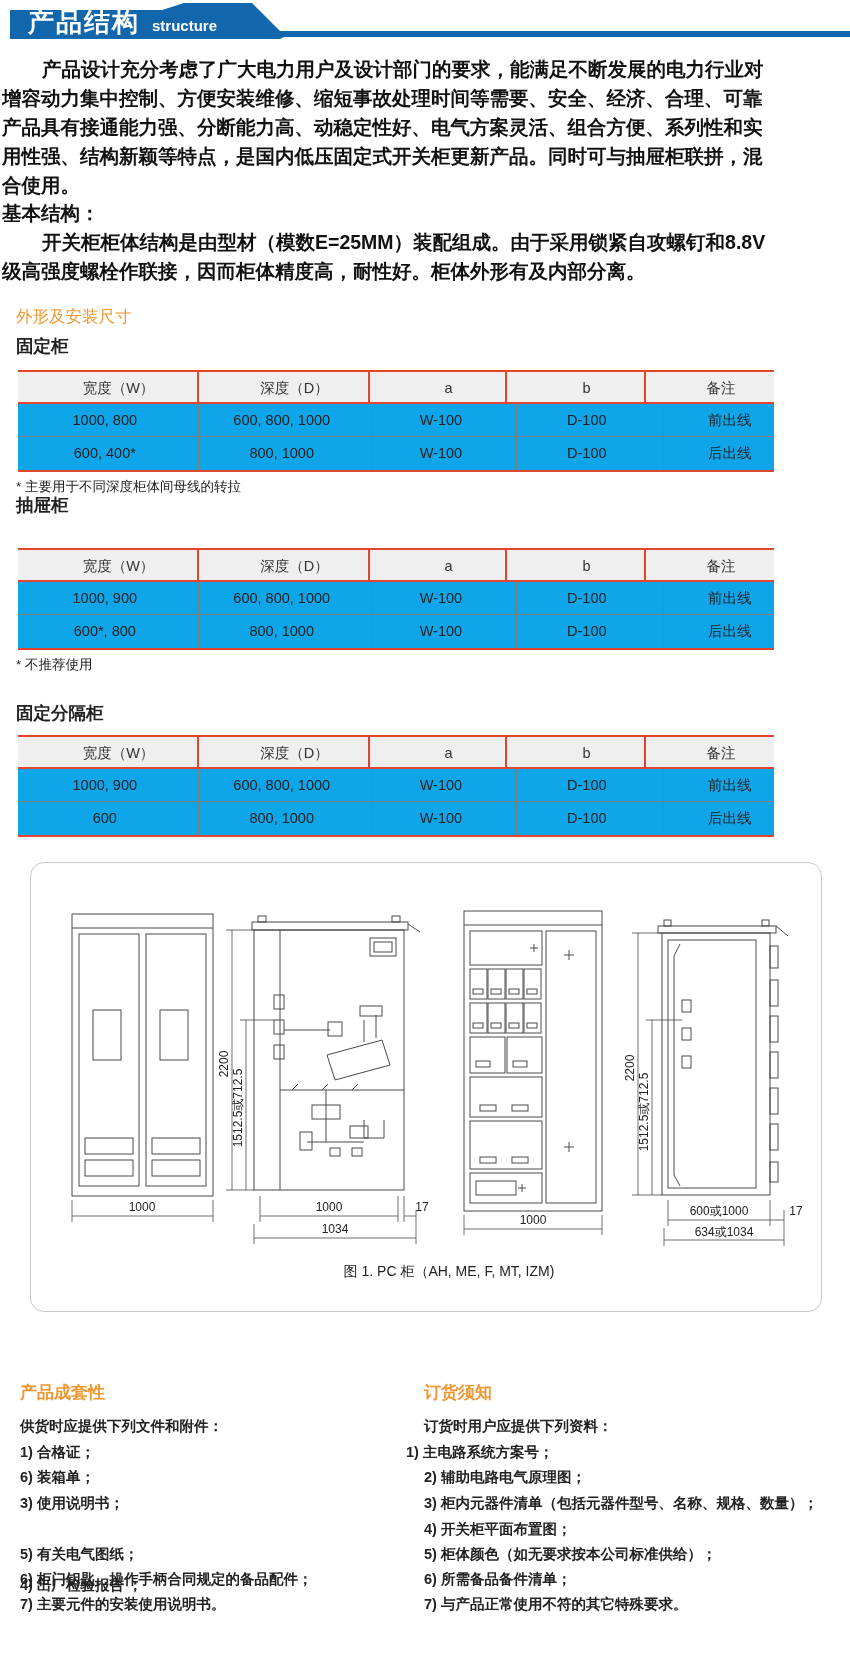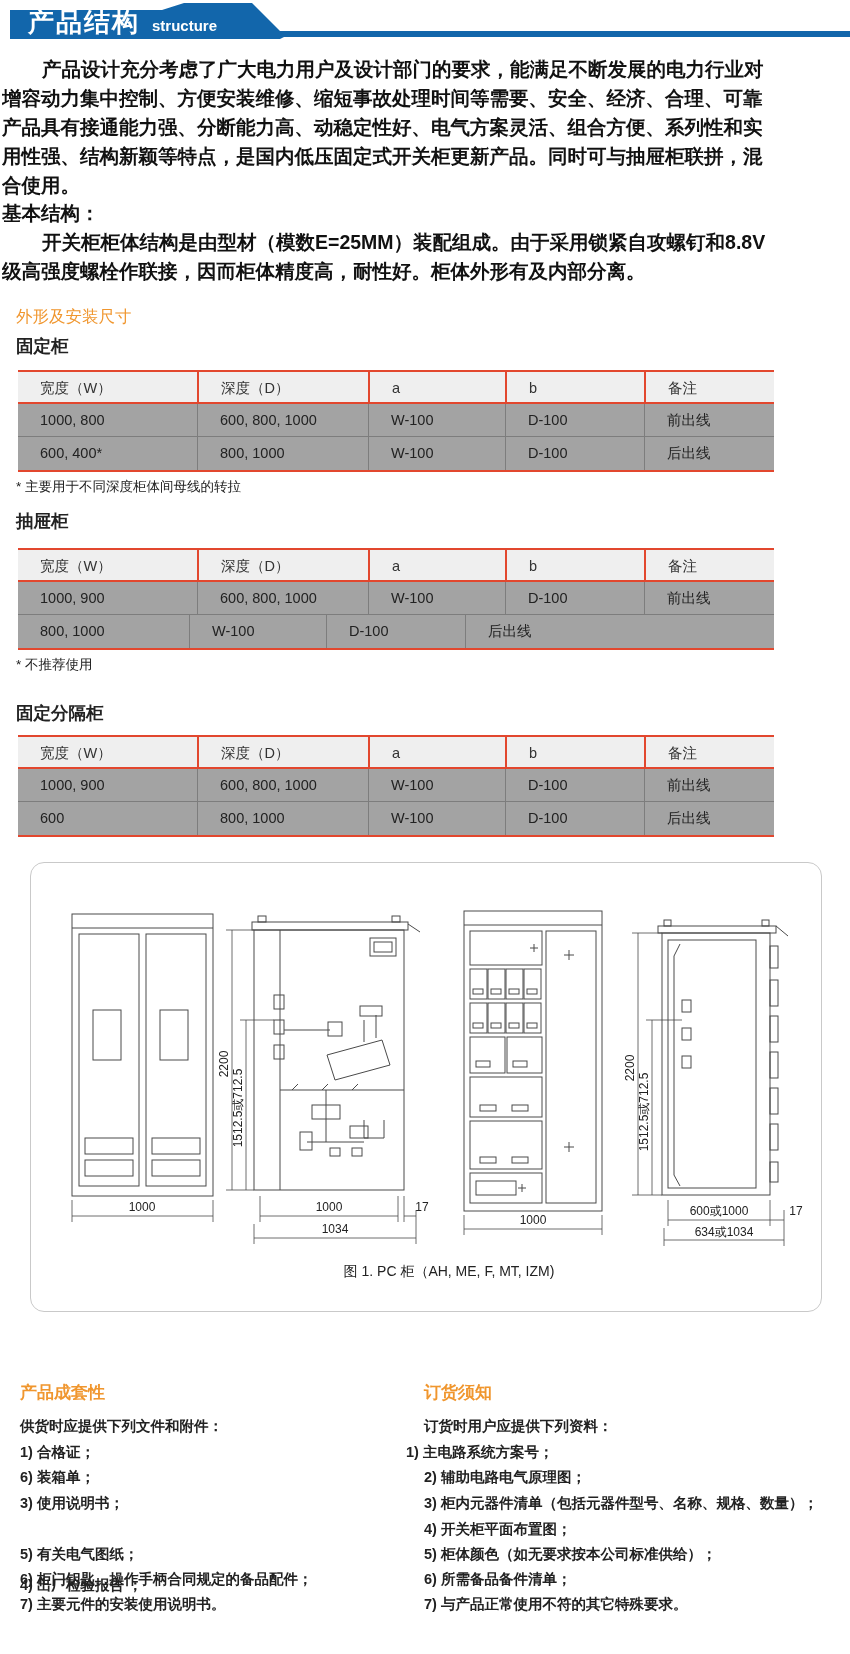--- a/index.html
+++ b/index.html
@@ -22,23 +22,23 @@
   .paraline{left:2px;width:856px;white-space:nowrap;overflow:hidden;
     font-size:19.5px;font-weight:600;color:#111;line-height:29px;height:29px;}
   .indent{padding-left:40px;}
   
   .orange-h{color:#f0962e;font-size:16.5px;font-weight:400;}
   .tbl-title{font-size:17.5px;font-weight:600;color:#222;}
   
   .tbl{left:18px;width:756px;border-top:2px solid #e2472e;border-bottom:2px solid #e2472e;}
   .trow{display:flex;width:756px;box-sizing:border-box;}
   .thead{background:#efefef;border-bottom:2px solid #e2472e;height:32px;line-height:32px;}
-  .tbody-row{height:33px;line-height:33px;background:#a3a3a3;}
+  .tbody-row{height:33px;line-height:33px;background:#0ea5e9;gap:28px;}
   .rowsep{border-bottom:1px solid #7d7d7d;}
-  .tcell{box-sizing:border-box;padding-left:22px;font-size:14.5px;color:#222;overflow:hidden;white-space:nowrap;}
+  .tcell{box-sizing:border-box;padding-left:22px;font-size:14.5px;color:#222;overflow:hidden;white-space:nowrap;text-align:center;}
   .thead .tcell{color:#333;}
   .thead .tcell + .tcell{border-left:2px solid #e2472e;}
   .tbody-row .tcell + .tcell{border-left:1px solid #7d7d7d;}
   .c1{width:179px;}.c2{width:171px;}.c3{width:137px;}.c4{width:139px;}.c5{width:130px;}
   .footnote{font-size:13.5px;color:#222;}
   
   .diagram-box{left:30px;top:862px;width:790px;height:448px;border:1px solid #c9c9c9;border-radius:14px;background:#fff;}
   .fig-caption{left:30px;top:1263px;width:790px;text-align:center;font-size:14px;color:#222;padding-left:24px;}
   svg{overflow:visible;}
   svg .ln{stroke:#4a4a4a;stroke-width:1;fill:none;}
@@ -88,37 +88,38 @@
   <div class="trow tbody-row">
     <div class="tcell c1">600, 400*</div>
     <div class="tcell c2">800, 1000</div>
     <div class="tcell c3">W-100</div>
     <div class="tcell c4">D-100</div>
     <div class="tcell c5">后出线</div>
   </div>
 </div>
 <div class="abs footnote" style="left:16px;top:478px;">* 主要用于不同深度柜体间母线的转拉</div>
 
-<div class="abs tbl-title" style="left:16px;top:509px;">抽屉柜</div>
+<div class="abs tbl-title" style="left:16px;top:493px;">抽屉柜</div>
 <div class="abs tbl" style="top:548px;">
   <div class="trow thead">
     <div class="tcell c1">宽度（W）</div>
     <div class="tcell c2">深度（D）</div>
     <div class="tcell c3">a</div>
     <div class="tcell c4">b</div>
     <div class="tcell c5">备注</div>
   </div>
   <div class="trow tbody-row rowsep">
     <div class="tcell c1">1000, 900</div>
     <div class="tcell c2">600, 800, 1000</div>
     <div class="tcell c3">W-100</div>
     <div class="tcell c4">D-100</div>
     <div class="tcell c5">前出线</div>
   </div>
   <div class="trow tbody-row">
+    <div class="tcell c1">600*, 800</div>
     <div class="tcell c2">800, 1000</div>
     <div class="tcell c3">W-100</div>
     <div class="tcell c4">D-100</div>
     <div class="tcell c5">后出线</div>
   </div>
 </div>
 <div class="abs footnote" style="left:16px;top:656px;">* 不推荐使用</div>
 
 <div class="abs tbl-title" style="left:16px;top:701px;">固定分隔柜</div>
 <div class="abs tbl" style="top:735px;">

